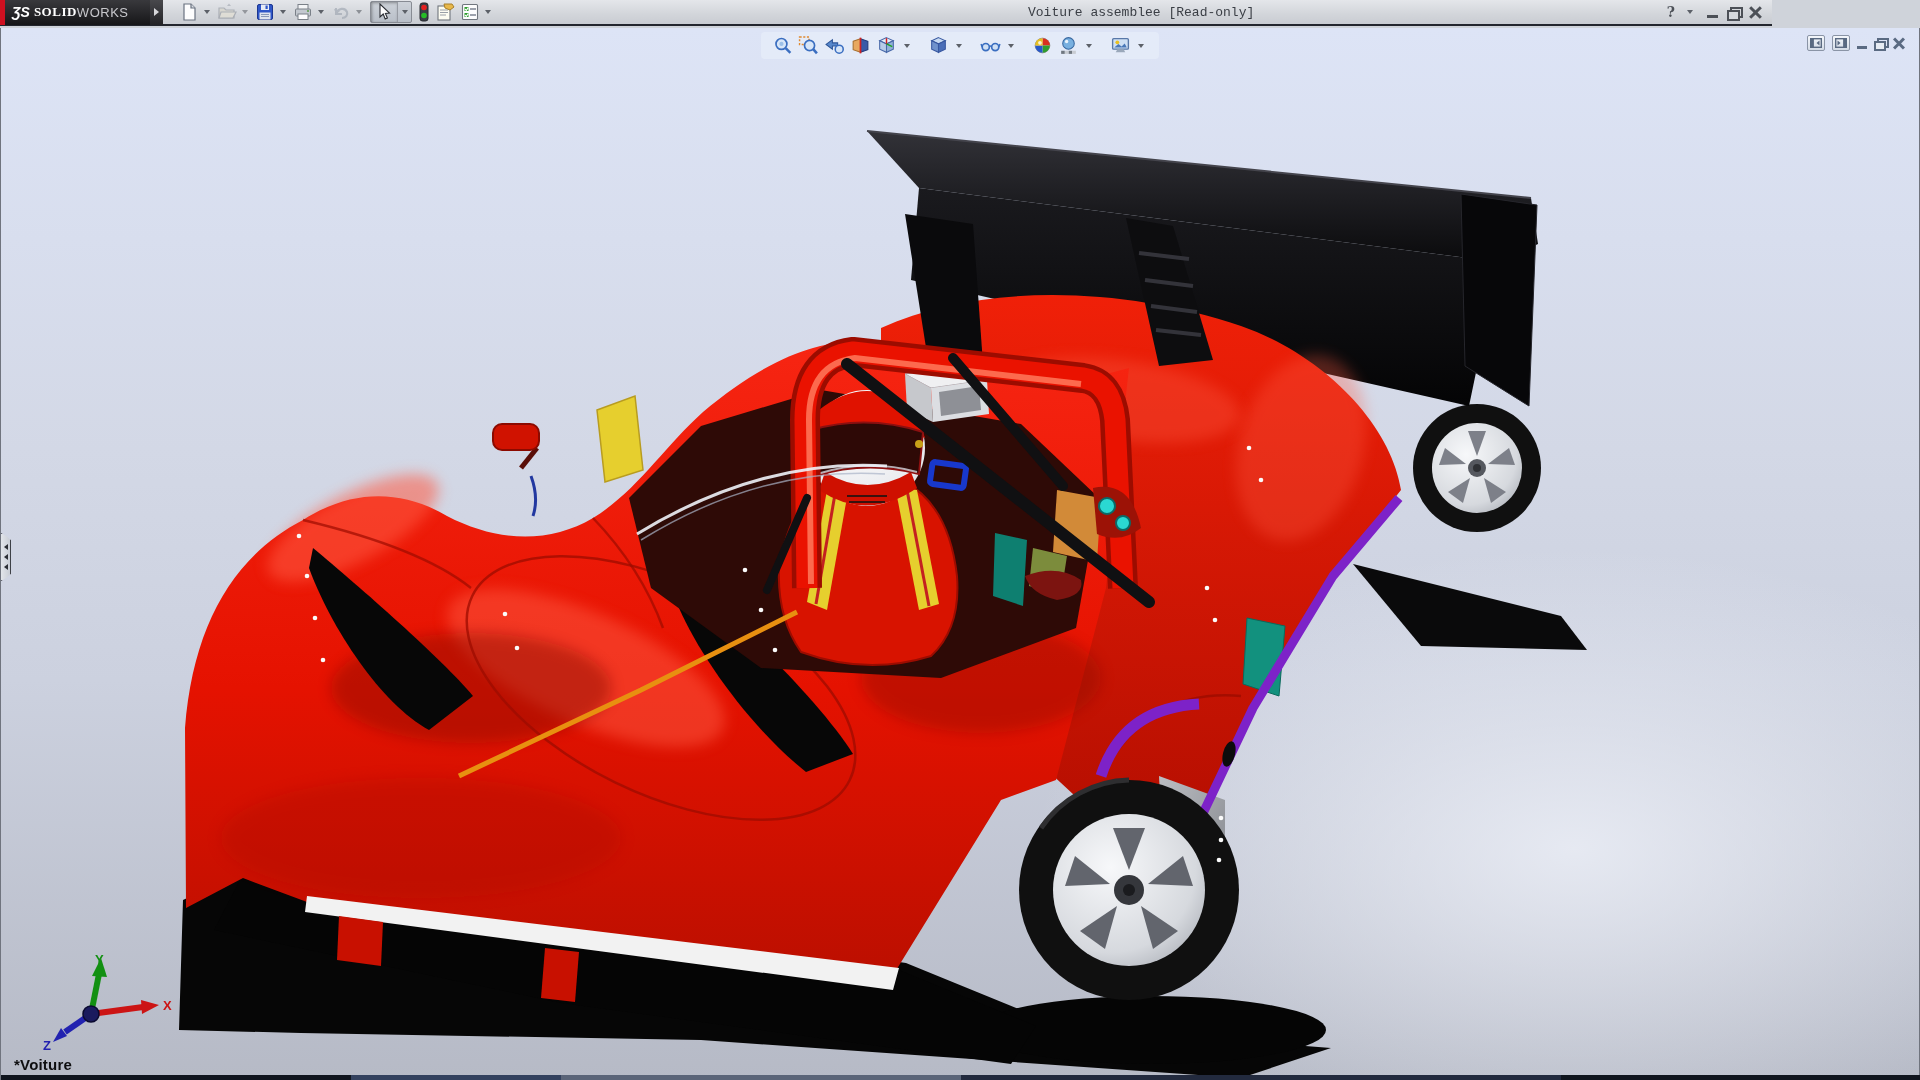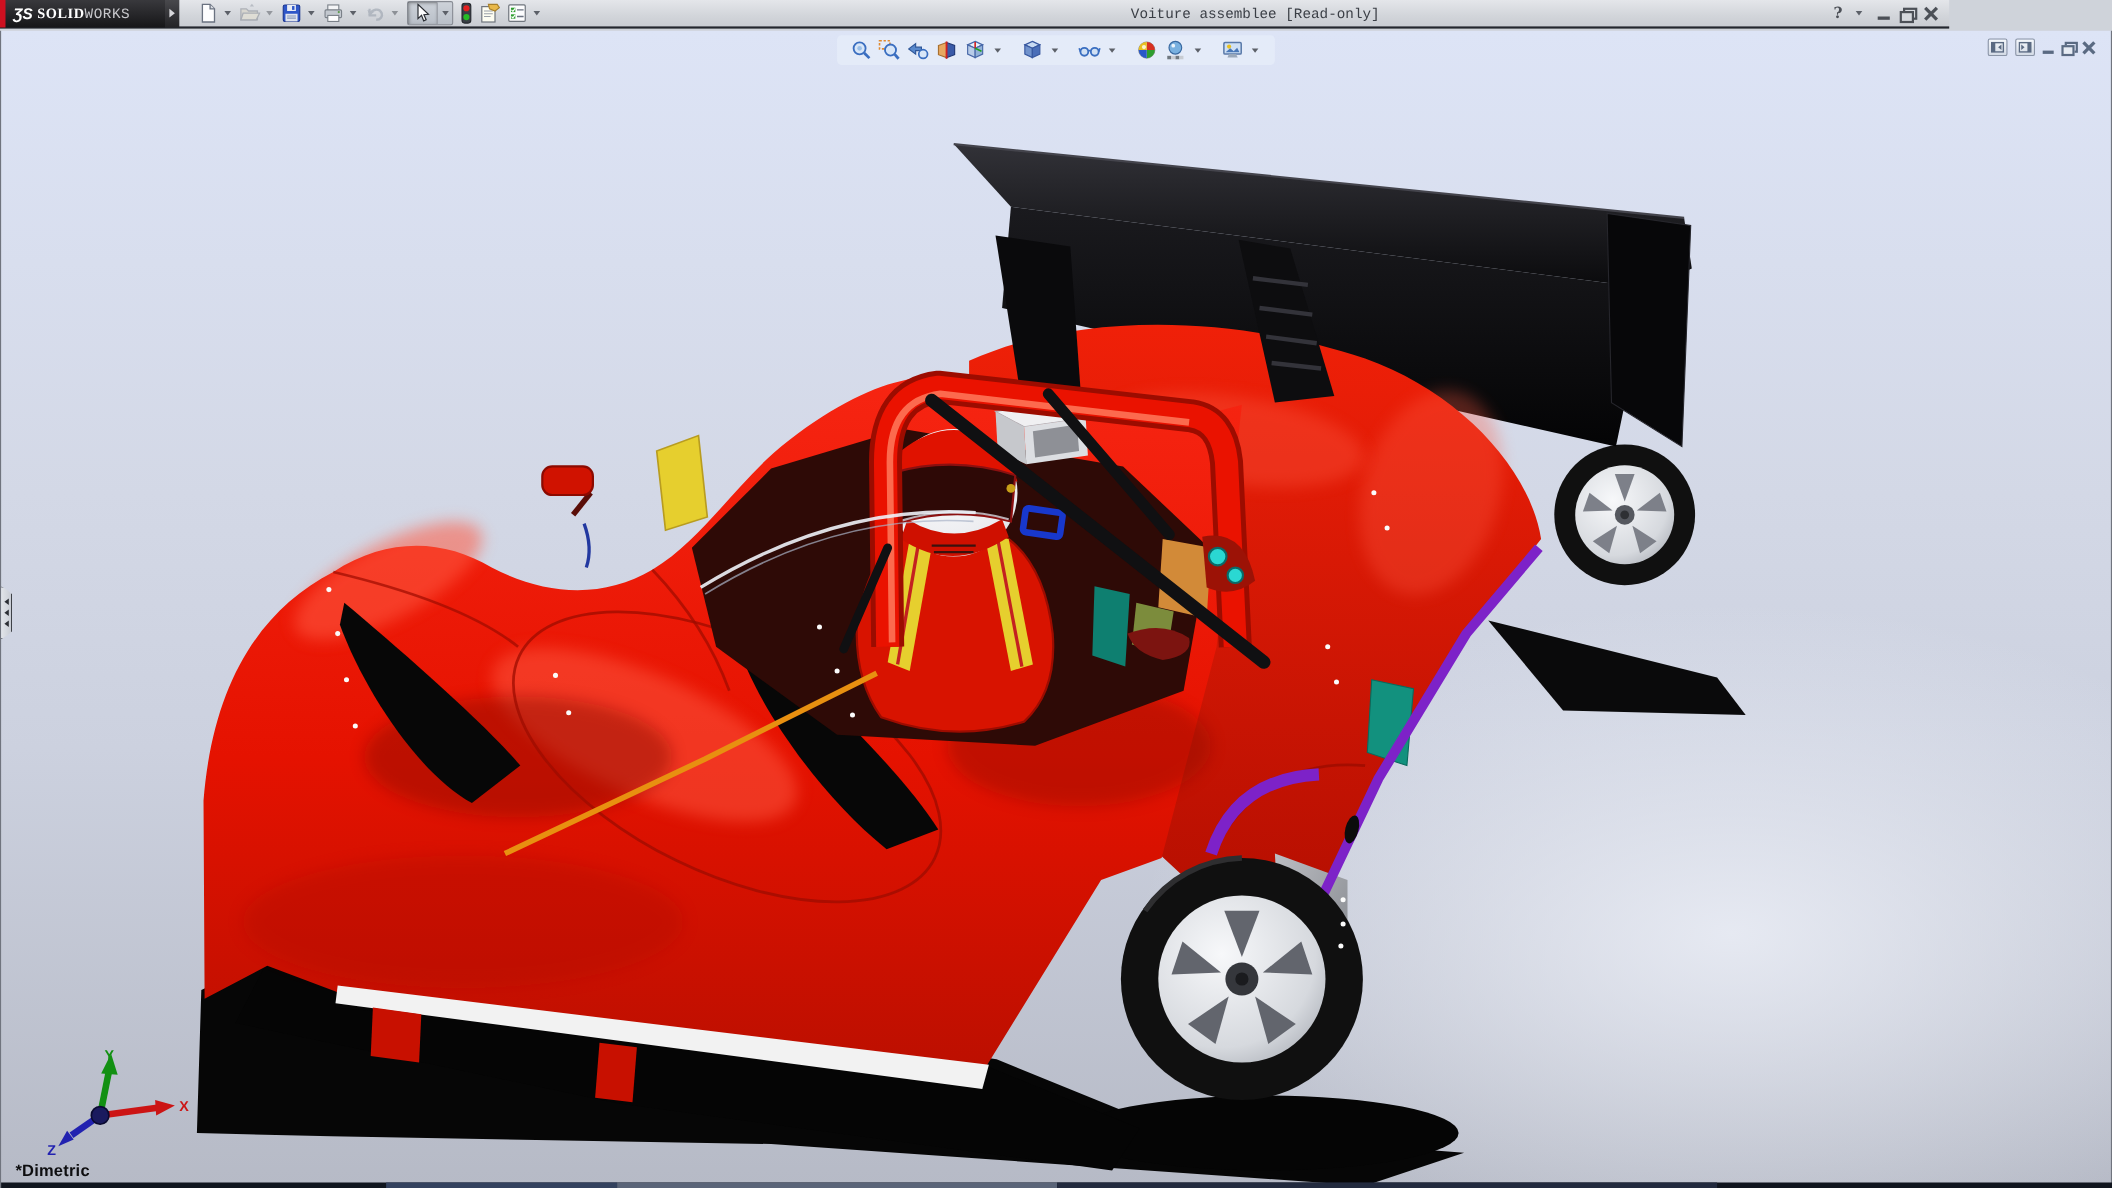--- a/index.html
+++ b/index.html
@@ -9,21 +9,21 @@
   
   .titlebar{position:absolute;left:0;top:0;width:1772px;height:26px;
     background:linear-gradient(#e4e6ea,#d2d5da 60%,#c9ccd2);
     border-bottom:2px solid var(--titlebar_border,#23262e);
     display:flex;align-items:center;z-index:50;}
   .logo-block{height:26px;width:150px;display:flex;align-items:center;
     background:linear-gradient(#3a3a3e,#161618);position:relative;padding-left:12px;flex:0 0 auto;}
   .logo-red{position:absolute;left:0;top:0;width:5px;height:26px;background:var(--logo_red,#cf1020);}
   .logo-mark{color:#fff;font-style:italic;font-weight:bold;font-size:14px;margin-right:4px;}
   .logo-bold{color:#fff;font-weight:bold;font-size:13px;letter-spacing:.5px;font-family:Liberation Serif, serif;}
-  .logo-light{color:#c8c8cc;font-weight:400;font-size:13px;letter-spacing:.5px;font-family:Liberation Mono, monospace;}
+  .logo-light{color:#c8c8cc;font-weight:400;font-size:13px;letter-spacing:.5px;}
   .logo-expand{height:26px;width:13px;background:linear-gradient(#4a4a4e,#232326);
     display:flex;align-items:center;justify-content:center;flex:0 0 auto;}
   .logo-expand .tri{width:0;height:0;border-top:4px solid transparent;border-bottom:4px solid transparent;border-left:5px solid #d8d8dc;}
 
   .main-toolbar{display:flex;align-items:center;margin-left:14px;height:26px;}
   .tb-btn{display:flex;align-items:center;justify-content:center;height:24px;padding:0 2px;border-radius:2px;}
   .tb-btn svg{display:block;}
   .caret{width:0;height:0;border-left:3.5px solid transparent;border-right:3.5px solid transparent;
     border-top:4px solid #5c6068;margin:0 5px 0 3px;}
   .sel-group{display:flex;align-items:stretch;height:22px;border:1px solid #878b93;border-radius:2px;
@@ -564,20 +564,20 @@
     <line x1="72" y1="62" x2="124" y2="55" stroke="var(--triad_x,#cc1414)" stroke-width="6"></line>
     <path d="M122,48 L140,53 L123,62 Z" fill="var(--triad_x,#cc1414)"></path>
     <text class="tlabel" x="144" y="58" fill="var(--triad_x,#cc1414)">X</text>
 
     <line x1="72" y1="62" x2="80" y2="22" stroke="var(--triad_y,#129012)" stroke-width="6"></line>
     <path d="M73,24 L82,6 L88,25 Z" fill="var(--triad_y,#129012)"></path>
     <text class="tlabel" x="76" y="12" fill="var(--triad_y,#129012)">Y</text>
     <circle cx="72" cy="62" r="8" fill="#1a1a5e" stroke="#0a0a30" stroke-width="1.5"></circle>
   </svg>
 
-  <div class="view-label">*Dimetric</div>
+  <div class="view-label">*Voiture</div>
 
   <div class="sliver">
     <div class="s1"></div>
       <div class="s2"></div>
       <div class="s3"></div>
   </div>
 </div>
 
 </body></html>

